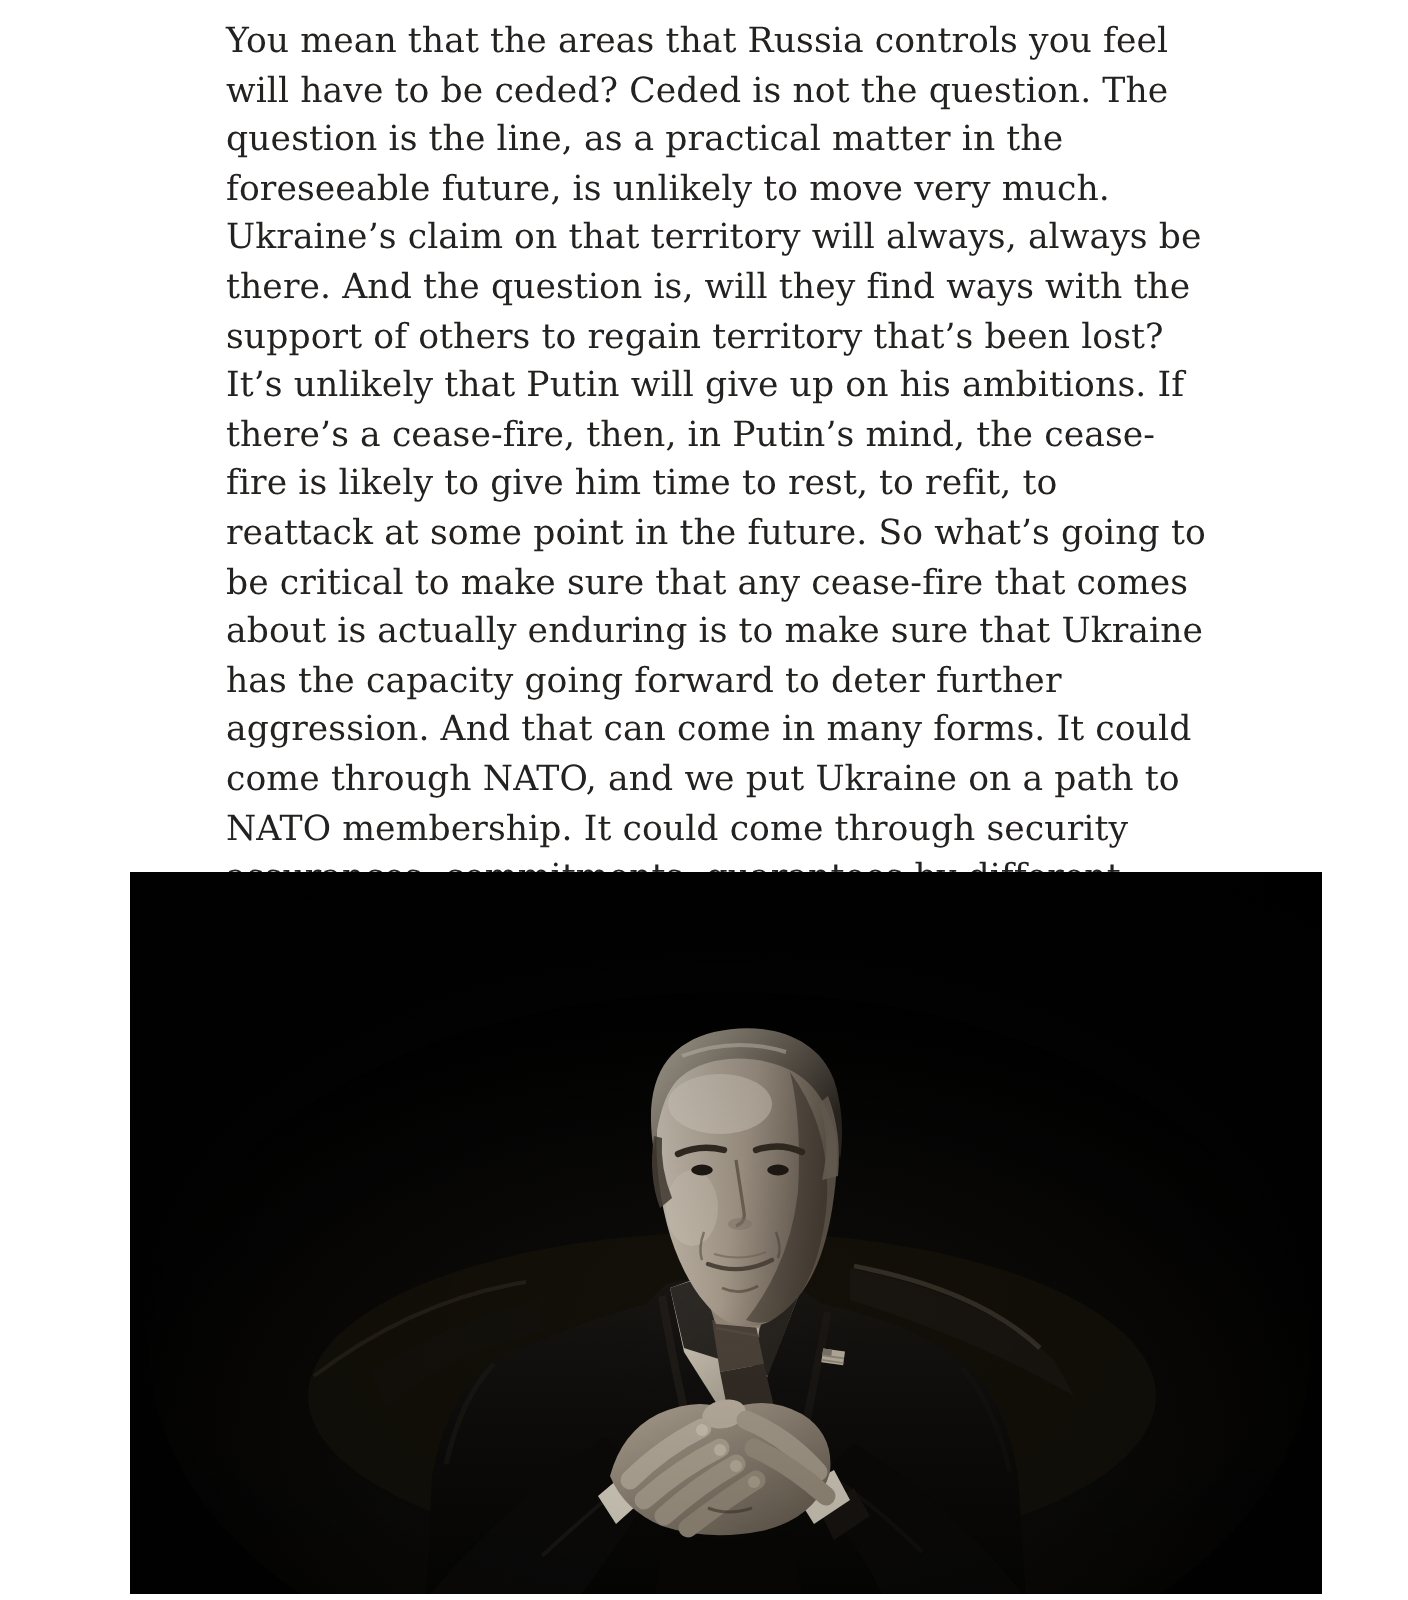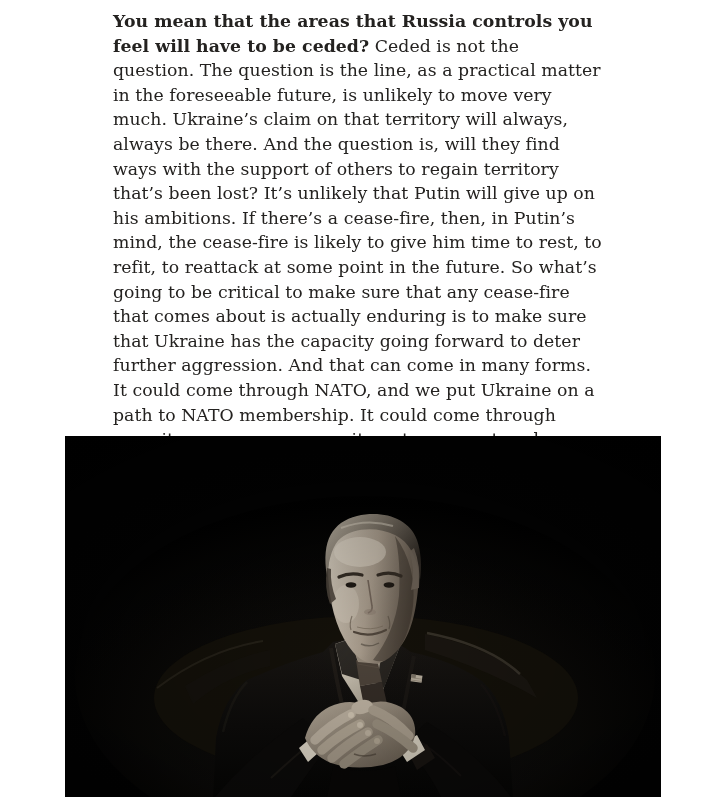--- a/index.html
+++ b/index.html
@@ -13,21 +13,21 @@
   .article-page { position:absolute; inset:0; background:#ffffff; }
   .interview-para {
     position:absolute;
     left:113px; top:9px; width:492px;
     font-size:17.3px; line-height:24.6px;
     color:#242220;
     letter-spacing:0.05px;
     margin:0;
     text-rendering:optimizeLegibility;
   }
-  .interview-para .q { font-weight:700; }
+  .interview-para .q { font-weight:400; }
   .portrait-figure {
     position:absolute;
     left:65px; top:436px; width:596px; height:361px;
     margin:0; padding:0;
     background:#000000;
     overflow:hidden;
   }
   .portrait-figure svg { display:block; width:596px; height:361px; }
 </style>
 </head>

